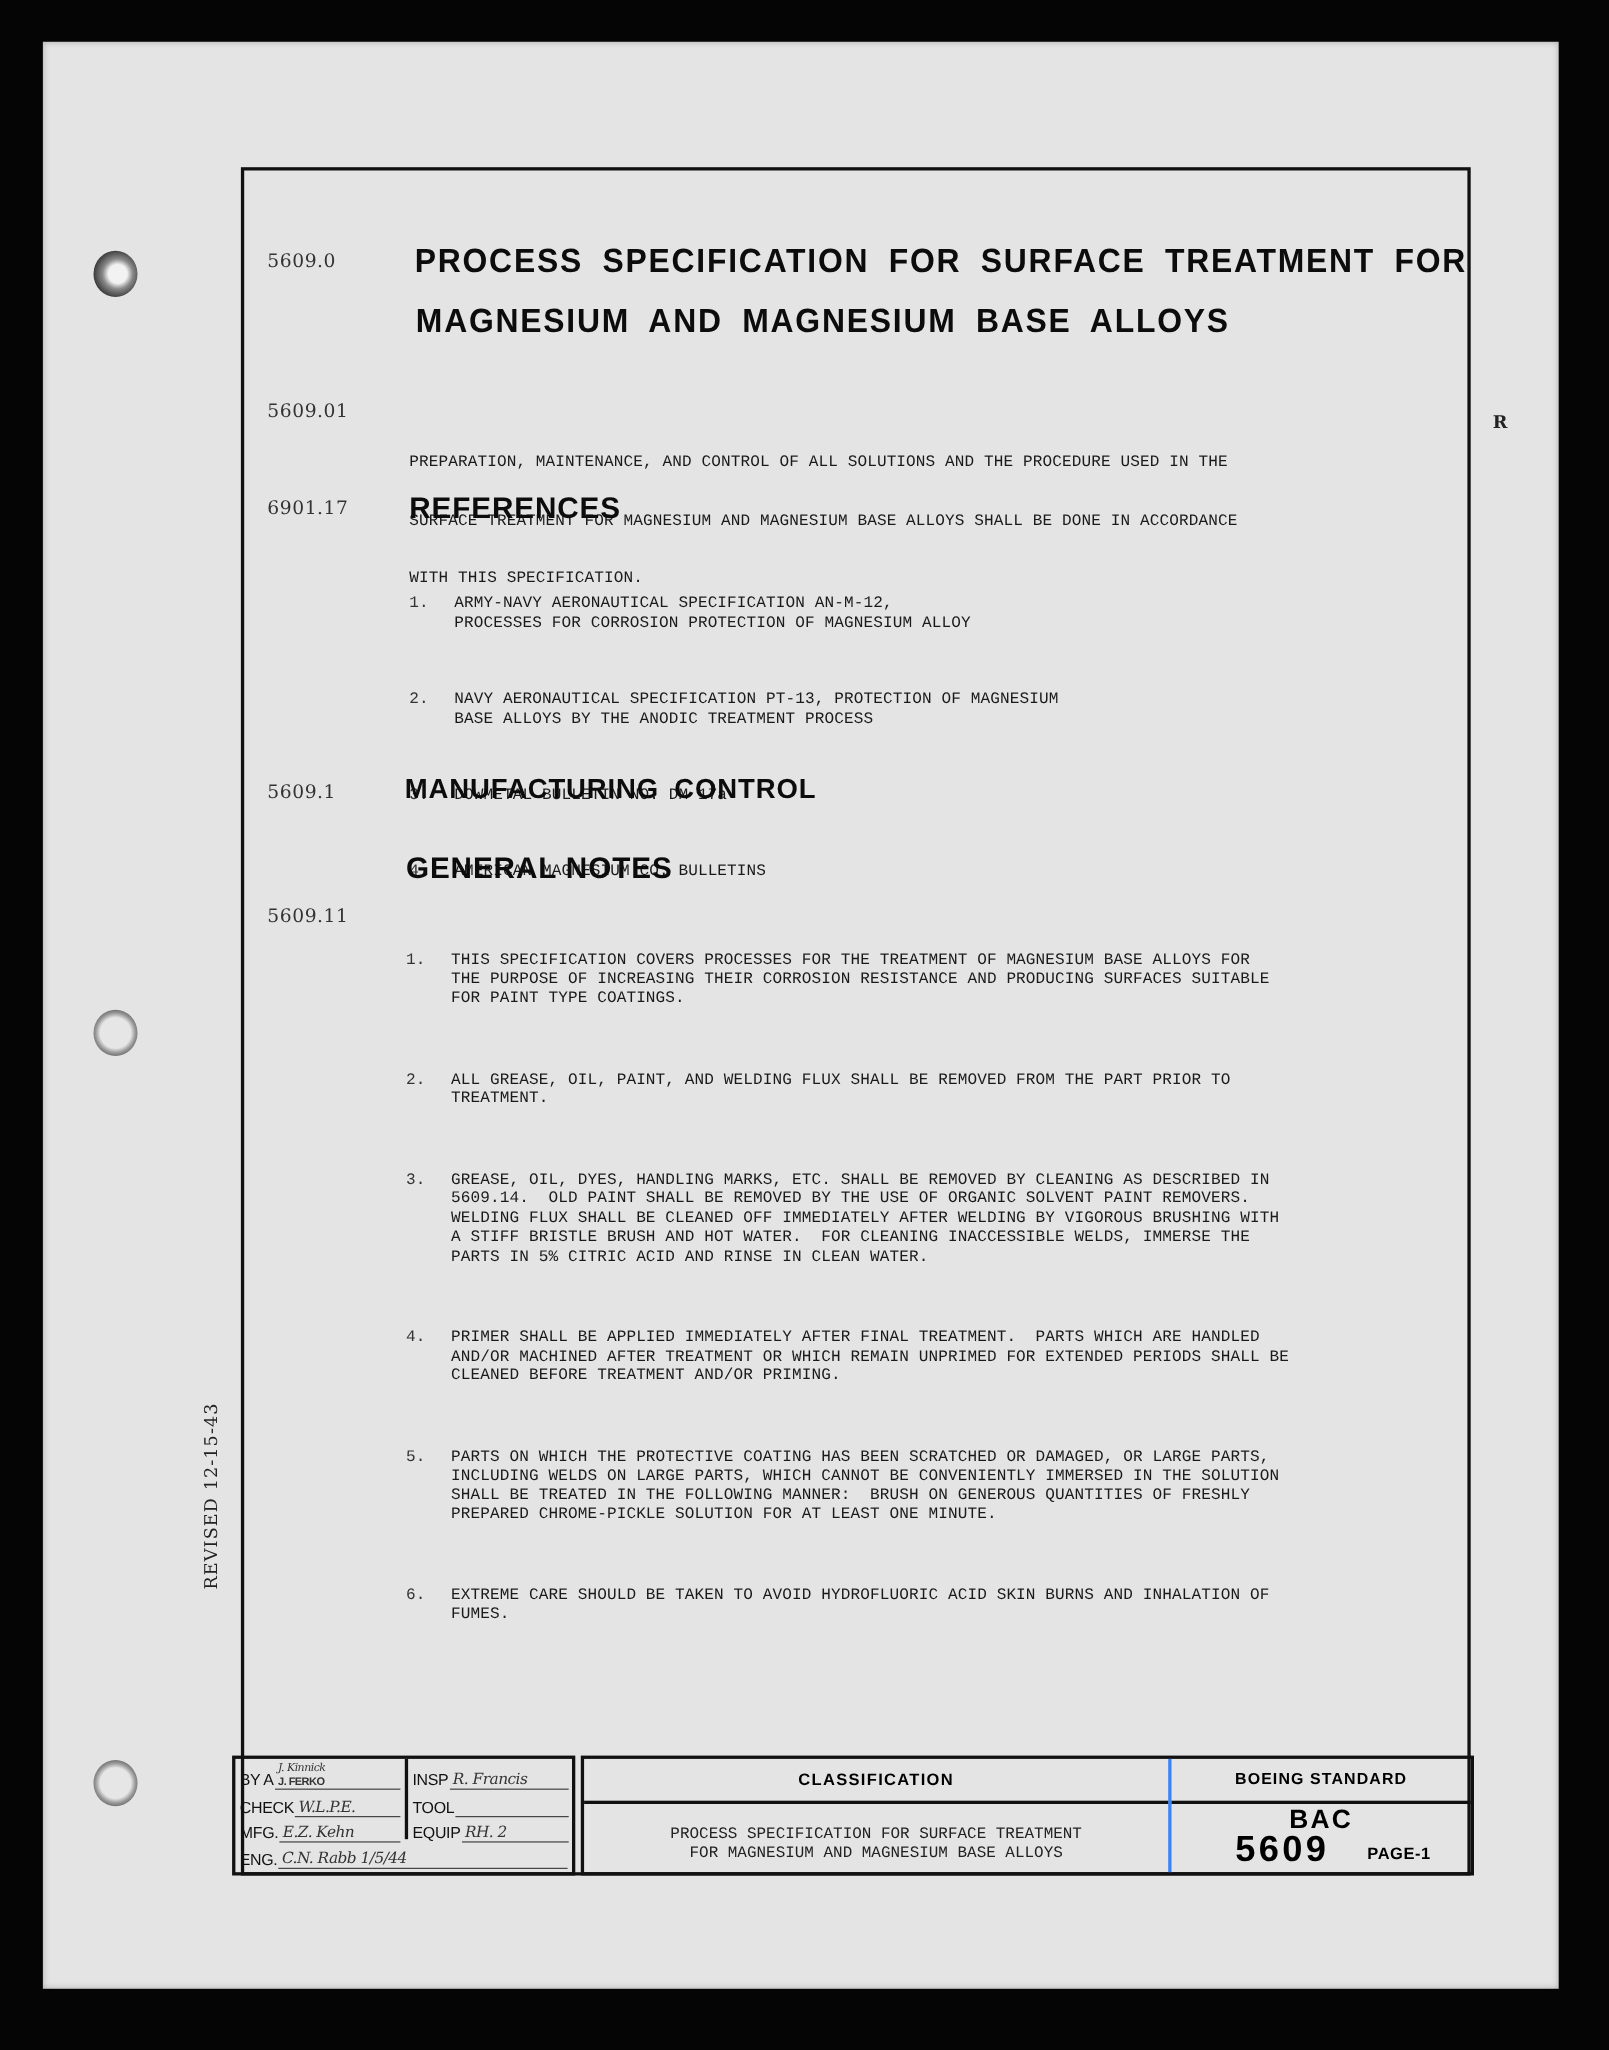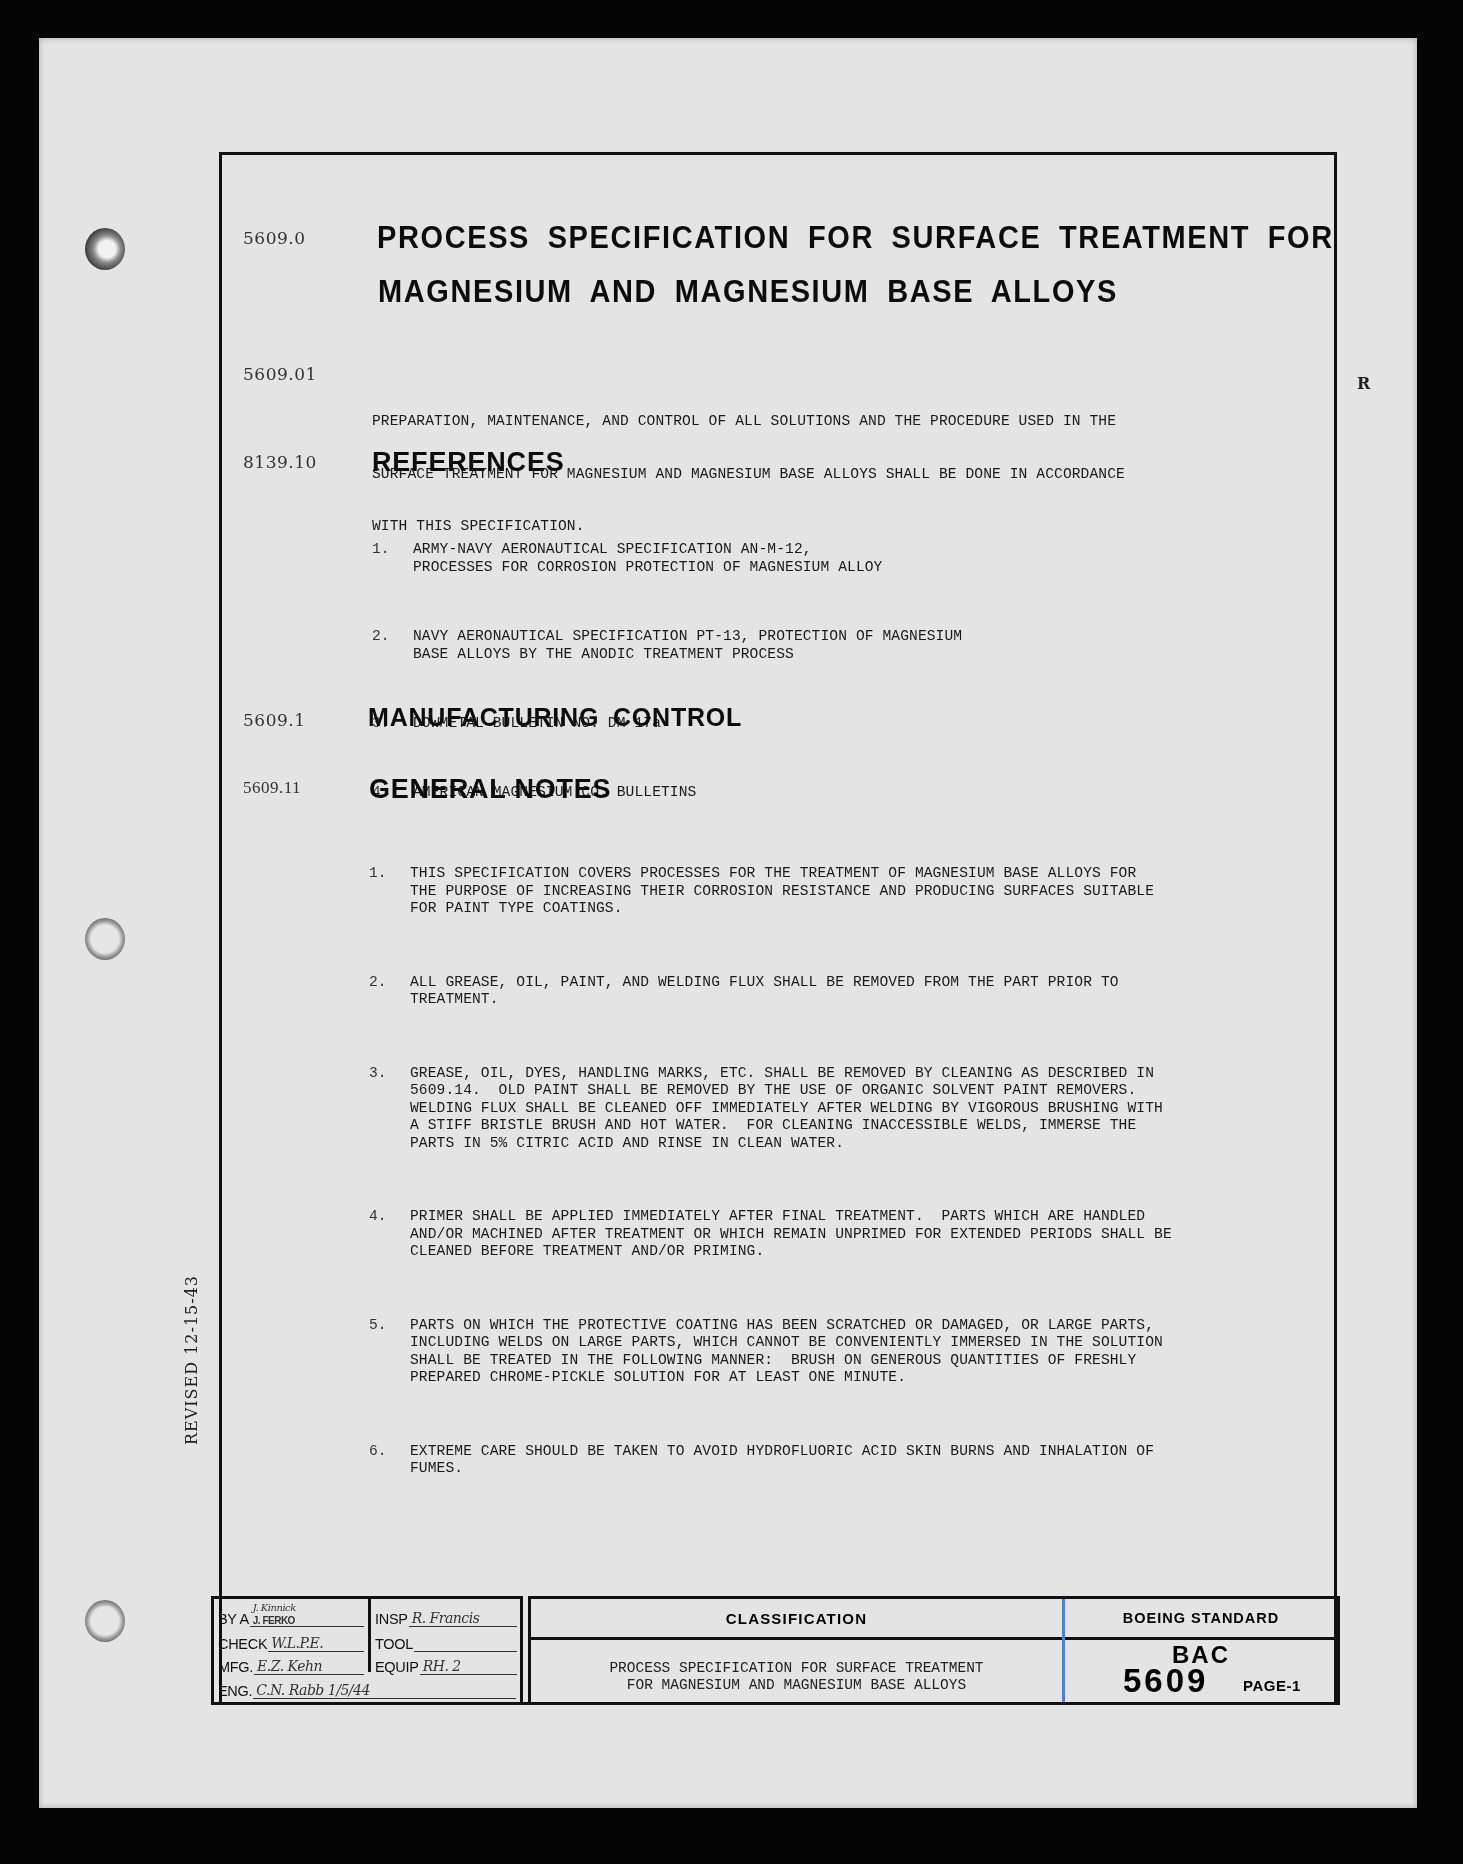--- a/index.html
+++ b/index.html
@@ -121,21 +121,21 @@
 <div class="abs bigtitle" style="left:377px; top:222px;">PROCESS SPECIFICATION FOR SURFACE TREATMENT FOR</div>
 <div class="abs bigtitle" style="left:378px; top:276px;">MAGNESIUM AND MAGNESIUM BASE ALLOYS</div>
 
 <div class="abs secnum" style="left:243px; top:364px;">5609.01</div>
 <div class="abs body" style="left:372px; top:378px;">
   <div>PREPARATION, MAINTENANCE, AND CONTROL OF ALL SOLUTIONS AND THE PROCEDURE USED IN THE</div>
   <div>SURFACE TREATMENT FOR MAGNESIUM AND MAGNESIUM BASE ALLOYS SHALL BE DONE IN ACCORDANCE</div>
   <div>WITH THIS SPECIFICATION.</div>
 </div>
 
-<div class="abs secnum" style="left:243px; top:452px;">8139.10</div>
+<div class="abs secnum" style="left:243px; top:452px;">6901.17</div>
 <div class="abs heading" style="left:372px; top:447px;">REFERENCES</div>
 
 <div class="abs body" style="left:372px; top:506px;">
   <div class="item" style="margin-bottom:17px;">
     <span class="num">1.</span>
     <span class="txt">ARMY-NAVY AERONAUTICAL SPECIFICATION AN-M-12,
 PROCESSES FOR CORROSION PROTECTION OF MAGNESIUM ALLOY</span>
   </div>
   <div class="item" style="margin-bottom:17px;">
     <span class="num">2.</span>
@@ -148,21 +148,21 @@
   </div>
   <div class="item">
     <span class="num">4.</span>
     <span class="txt">AMERICAN MAGNESIUM CO. BULLETINS</span>
   </div>
 </div>
 
 <div class="abs secnum" style="left:243px; top:710px;">5609.1</div>
 <div class="abs heading lg" style="left:368px; top:703px;">MANUFACTURING CONTROL</div>
 
-<div class="abs secnum" style="left:243px; top:778px;font-family:Liberation Serif, serif;">5609.11</div>
+<div class="abs secnum" style="left:243px; top:823px;">5609.11</div>
 <div class="abs heading" style="left:369px; top:774px;">GENERAL NOTES</div>
 
 <div class="abs body" style="left:369px; top:830px;">
   <div class="item" style="margin-bottom:21px;">
     <span class="num">1.</span>
     <span class="txt">THIS SPECIFICATION COVERS PROCESSES FOR THE TREATMENT OF MAGNESIUM BASE ALLOYS FOR
 THE PURPOSE OF INCREASING THEIR CORROSION RESISTANCE AND PRODUCING SURFACES SUITABLE
 FOR PAINT TYPE COATINGS.</span>
   </div>
   <div class="item" style="margin-bottom:21px;">

